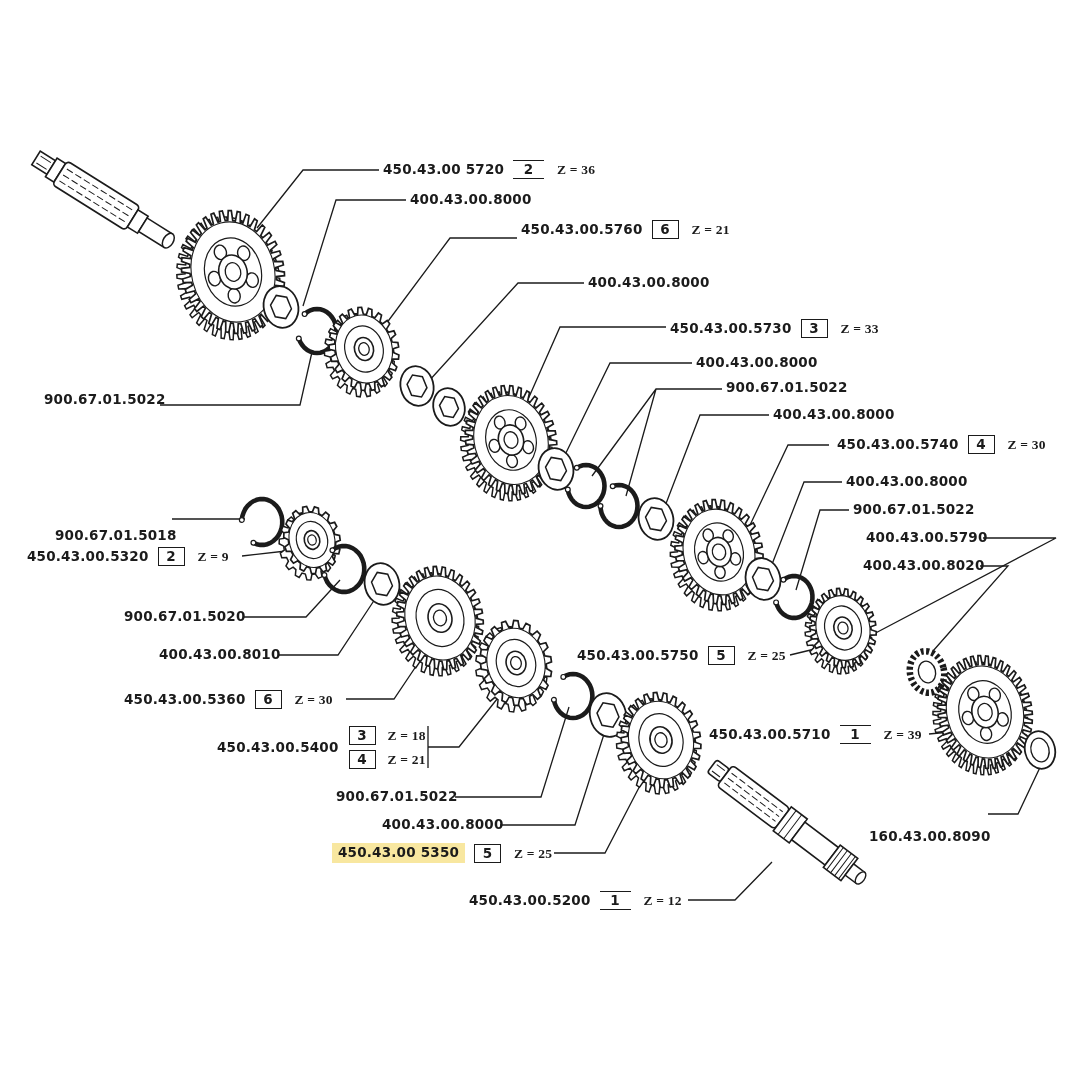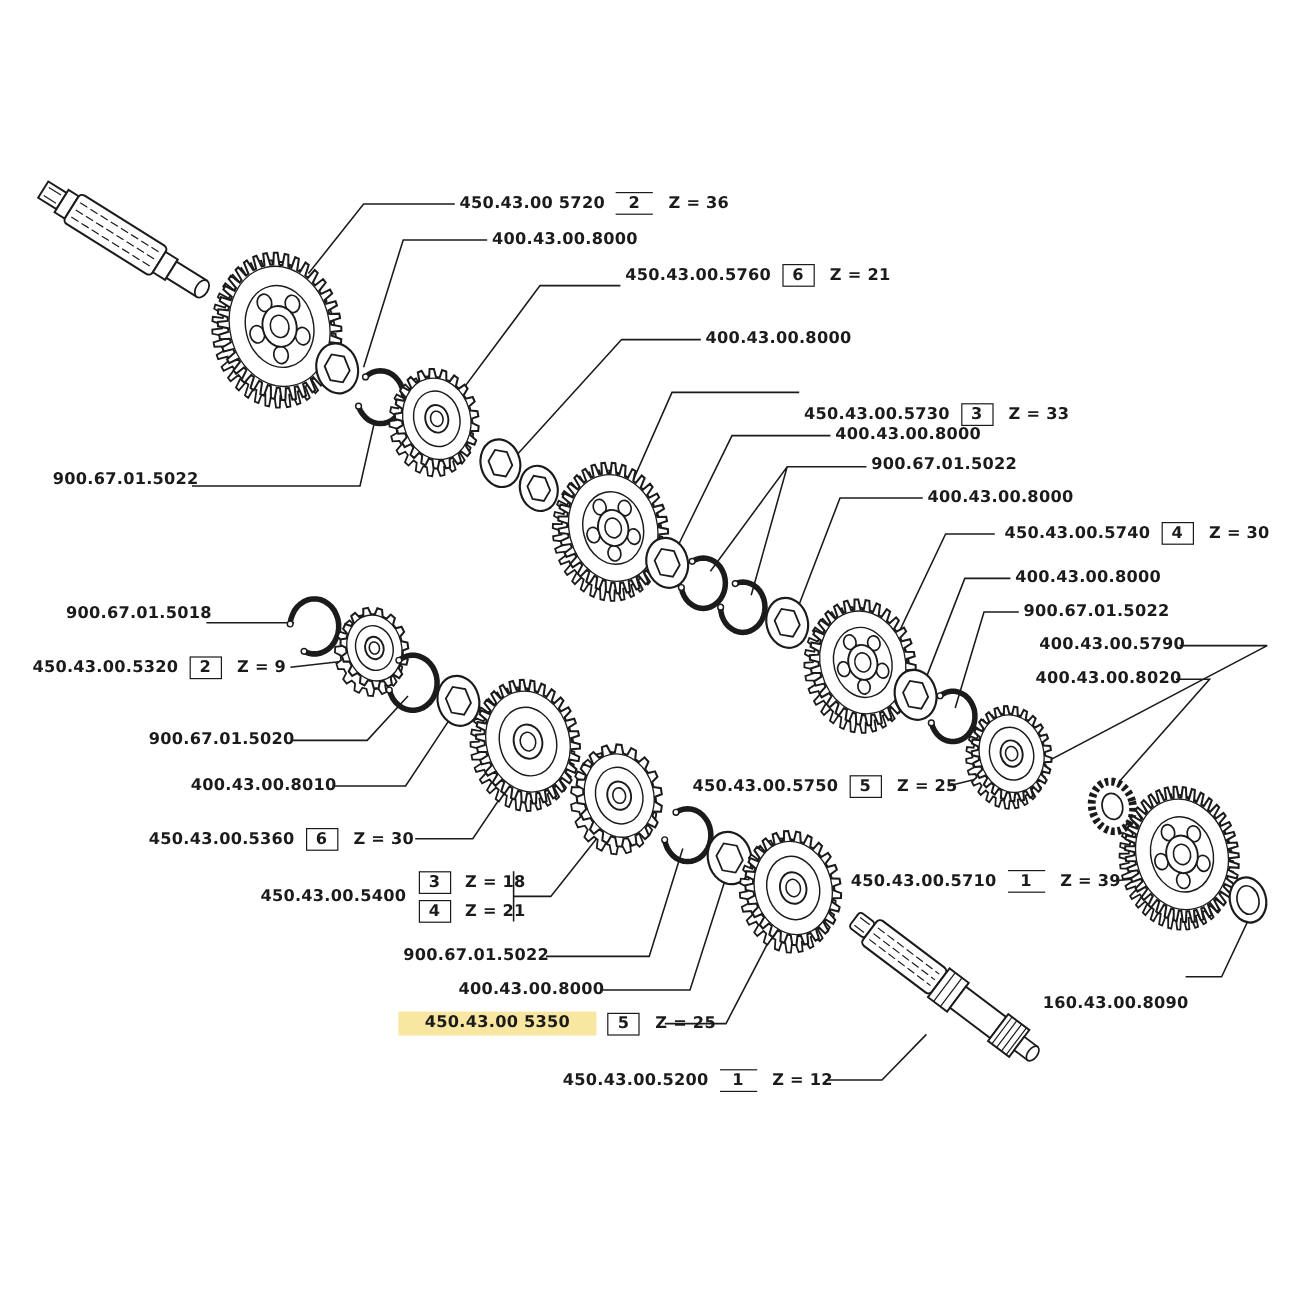--- a/index.html
+++ b/index.html
@@ -15,22 +15,22 @@
   .lbl{
     position:absolute;display:flex;align-items:center;white-space:nowrap;
     font-size:13.5px;line-height:17px;font-weight:700;color:var(--ink);
     letter-spacing:.2px;z-index:2;
   }
   .idx{
     display:inline-block;min-width:13px;text-align:center;
     border:1.7px solid var(--ink);padding:0 6px;margin:0 9px;line-height:17px;
   }
   .idx.lines{border-left:0;border-right:0;padding:0 9px;}
-  .zt{margin-left:4px;}
-  .hl .num{background:var(--hl);padding:1px 22px 2px;}
+  .zt{margin-left:4px;font-family:Liberation Serif, serif;}
+  .hl .num{background:var(--hl);padding:1px 6px 2px;}
   .rows{display:flex;flex-direction:column;gap:5px;margin-left:10px;}
   .rows .row{display:flex;align-items:center;}
   .rows .idx{margin:0 8px 0 0;}
 </style>
 </head>
 <body>
 
 <svg id="scene" width="1080" height="1080" viewBox="0 0 1080 1080">
 
   <g id="leaders">
@@ -286,21 +286,21 @@
 <div class="lbl" style="left:521px;top:220px">
   <span class="num">450.43.00.5760</span>
   <span class="idx">6</span>
   <span class="zt">Z = 21</span>
 </div>
 
 <div class="lbl" style="left:588px;top:274px">
     <span class="num">400.43.00.8000</span>
   </div>
 
-<div class="lbl" style="left:670px;top:336px">
+<div class="lbl" style="left:670px;top:319px">
   <span class="num">450.43.00.5730</span>
   <span class="idx">3</span>
   <span class="zt">Z = 33</span>
 </div>
 
 <div class="lbl" style="left:696px;top:354px">
     <span class="num">400.43.00.8000</span>
   </div>
 <div class="lbl" style="left:726px;top:379px">
     <span class="num">900.67.01.5022</span>
@@ -321,21 +321,21 @@
 <div class="lbl" style="left:853px;top:501px">
     <span class="num">900.67.01.5022</span>
   </div>
 <div class="lbl" style="left:866px;top:529px">
     <span class="num">400.43.00.5790</span>
   </div>
 <div class="lbl" style="left:863px;top:557px">
     <span class="num">400.43.00.8020</span>
   </div>
 
-<div class="lbl" style="left:55px;top:503px">
+<div class="lbl" style="left:55px;top:527px">
     <span class="num">900.67.01.5018</span>
   </div>
 
 <div class="lbl" style="left:27px;top:547px">
   <span class="num">450.43.00.5320</span>
   <span class="idx">2</span>
   <span class="zt">Z = 9</span>
 </div>
 
 <div class="lbl" style="left:124px;top:608px">

